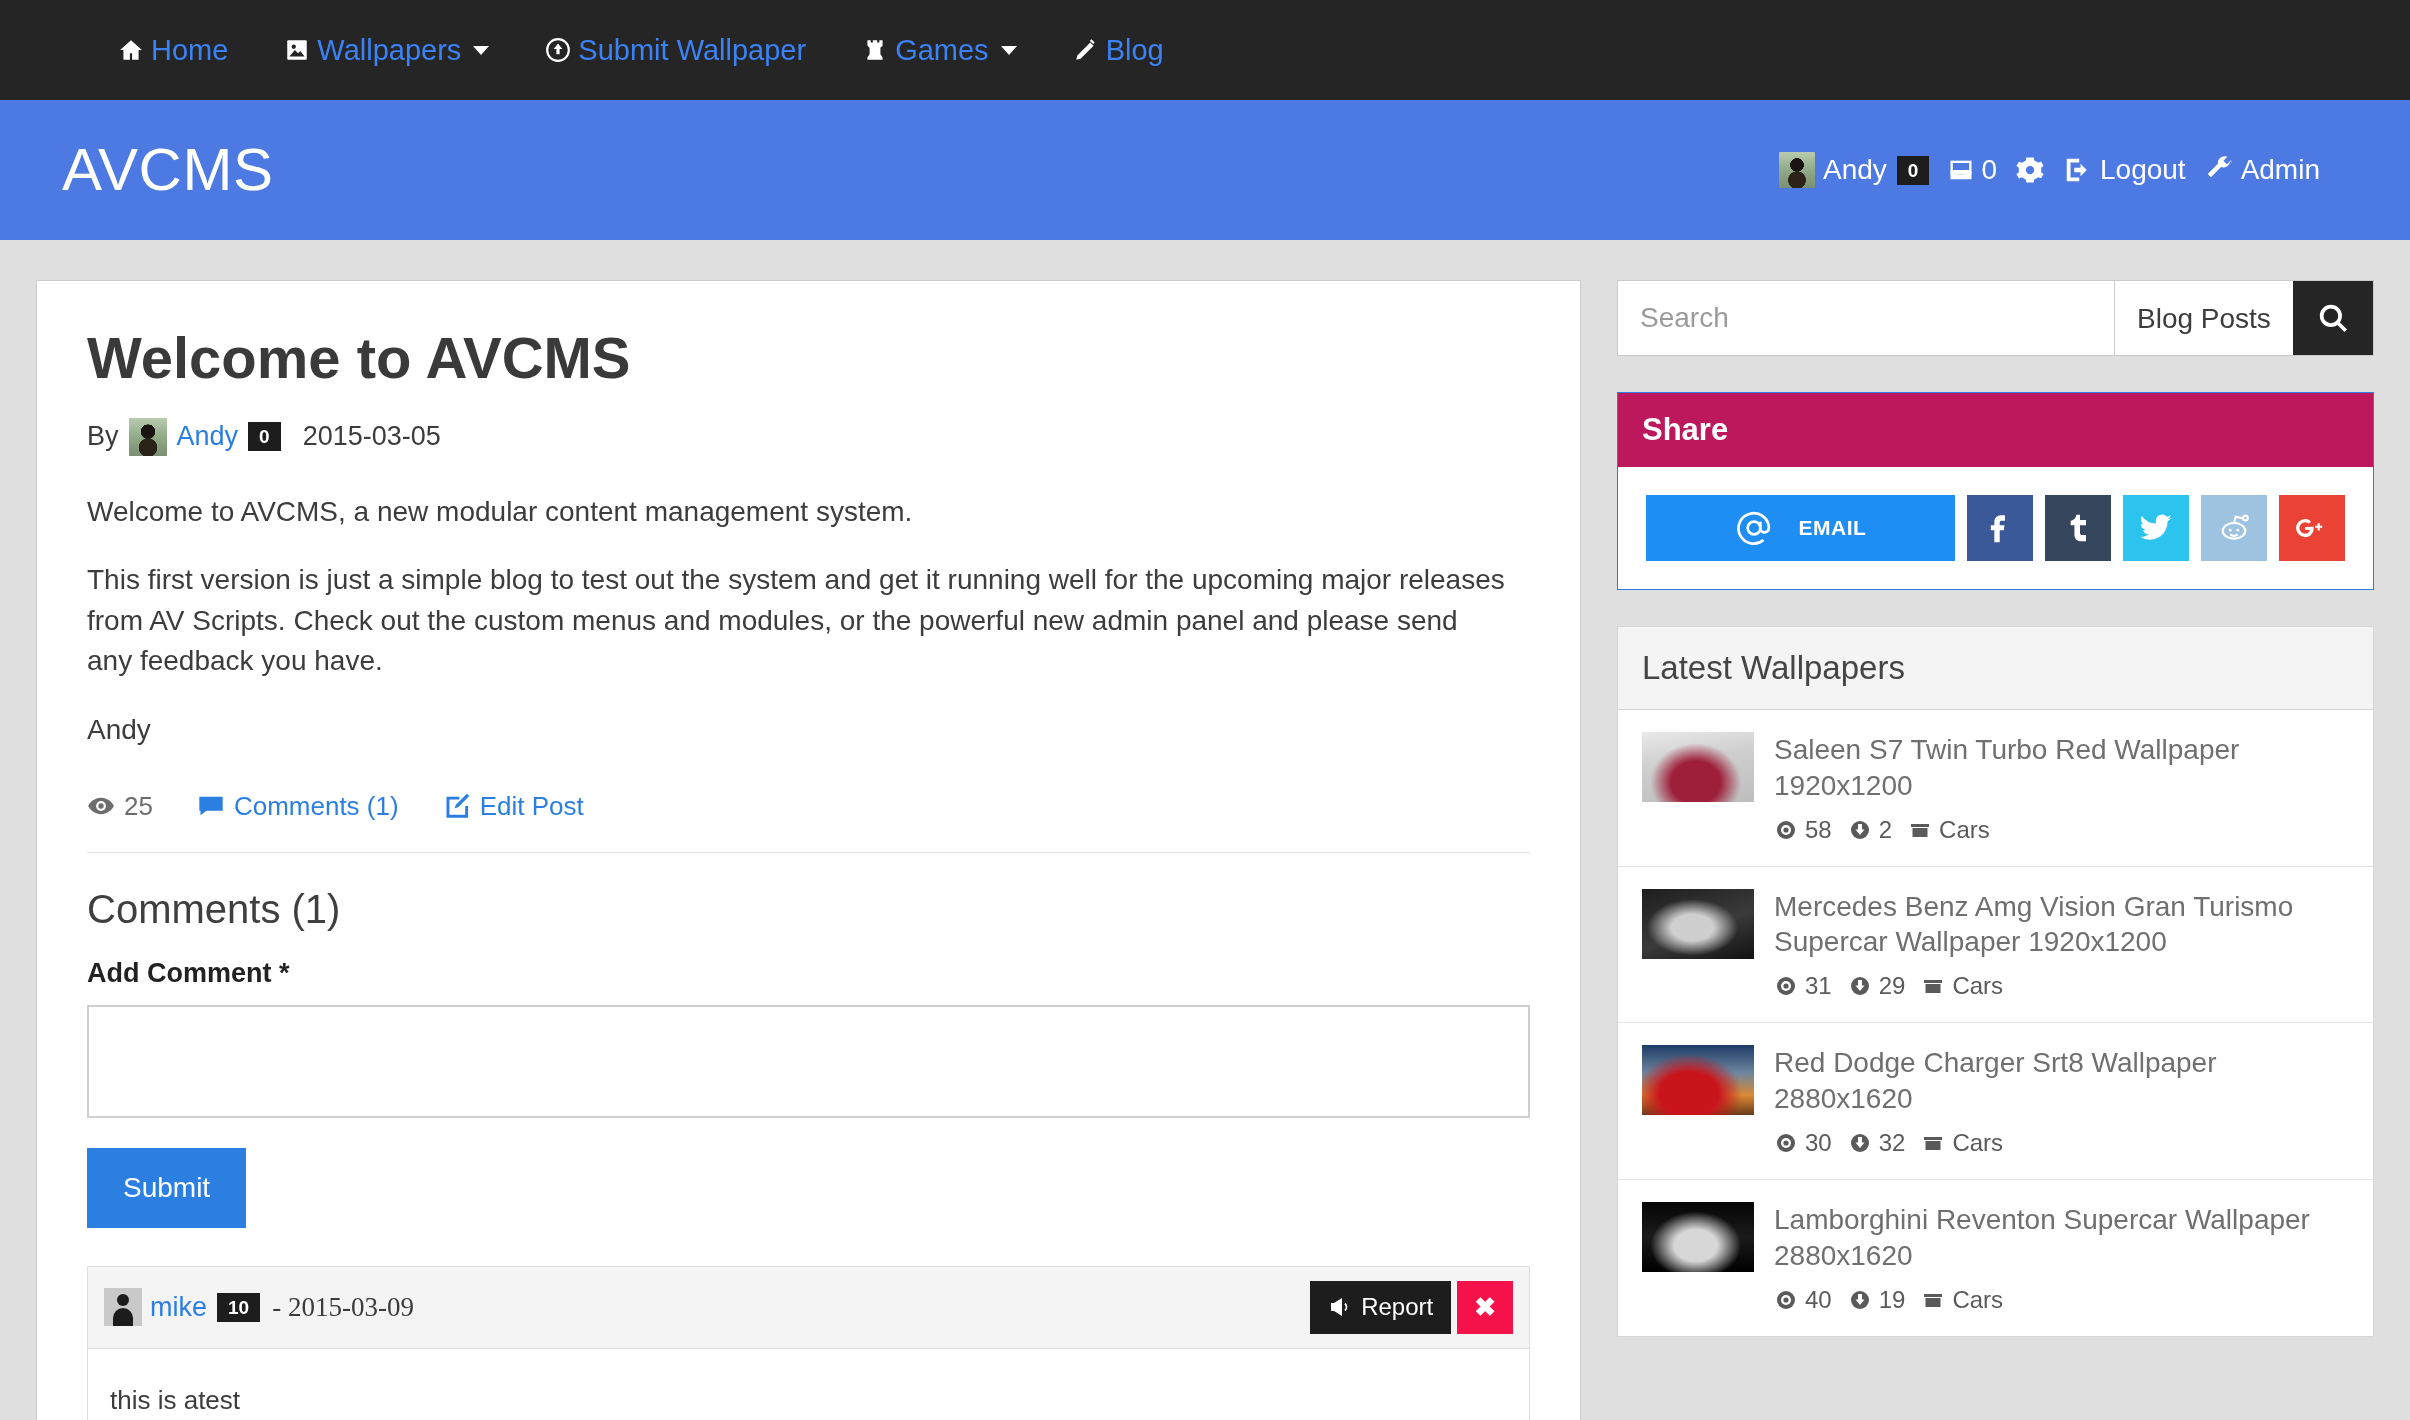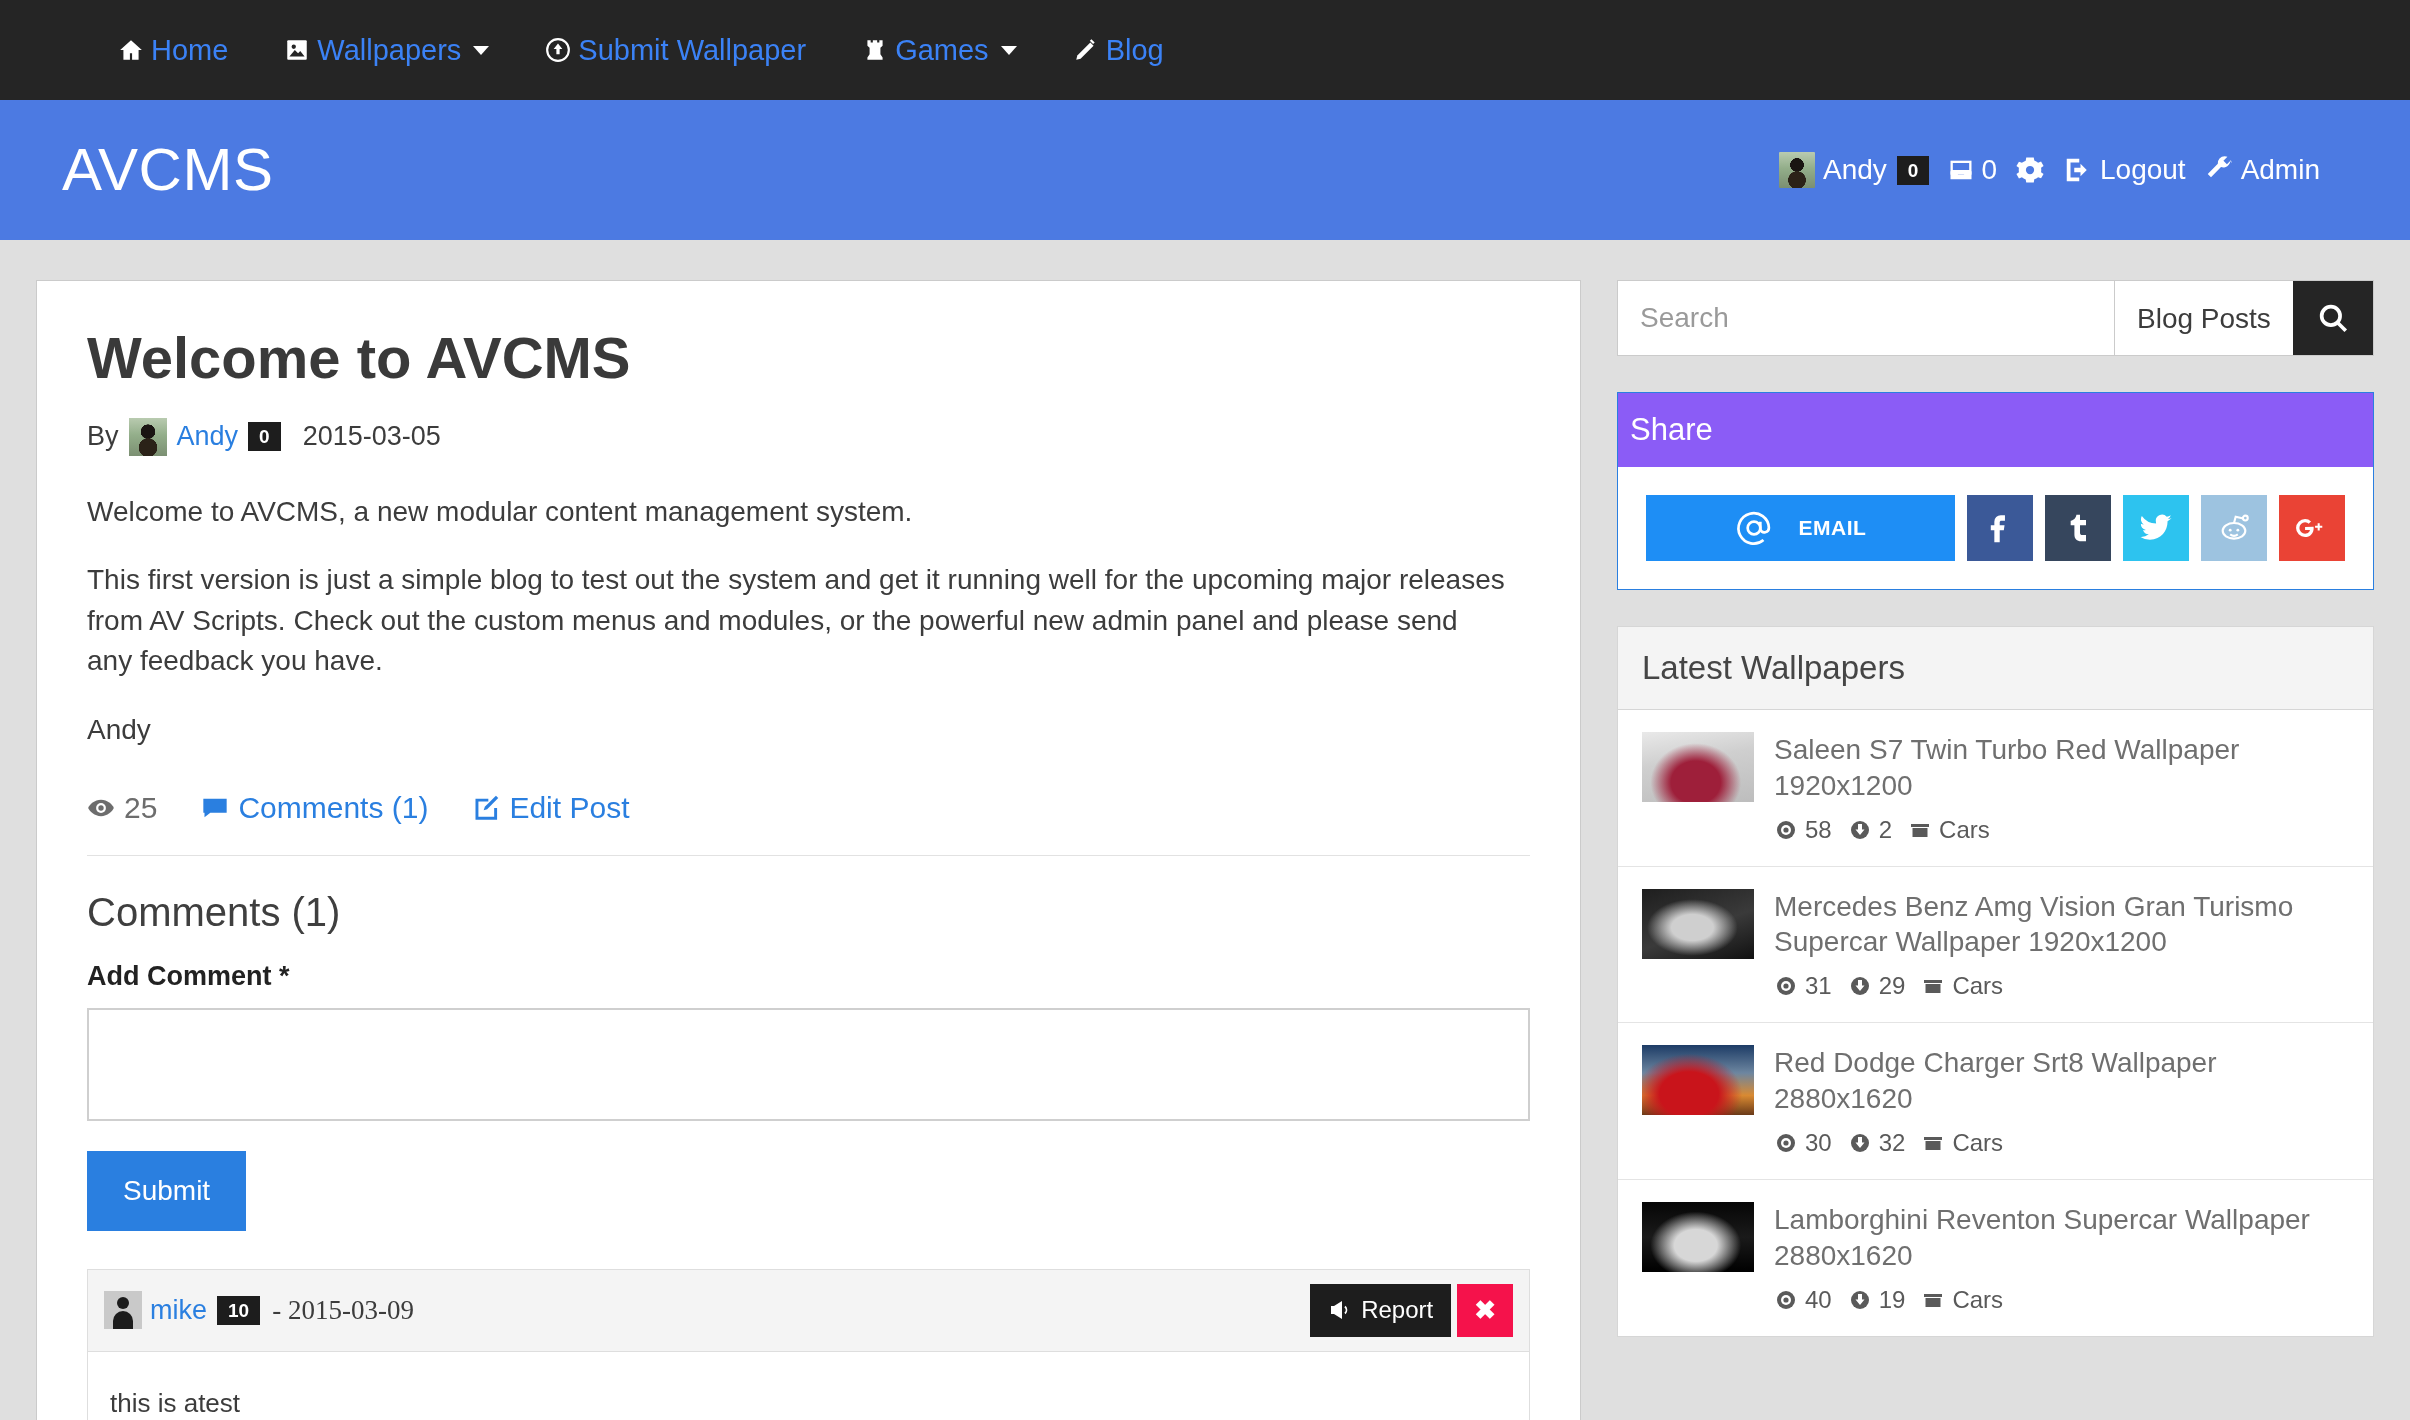--- a/index.html
+++ b/index.html
@@ -145,21 +145,21 @@
     margin-bottom: 28px;
     max-width: 1420px;
   }
 
   .post-meta {
     display: flex;
     align-items: center;
     gap: 44px;
     padding: 12px 0 30px 0;
     border-bottom: 1px solid #e2e2e2;
-    font-size: 30px;
+    font-size: 26px;
   }
   .pm { display: flex; align-items: center; gap: 9px; color: #6d6d6d; text-decoration: none; }
   .pm.link { color: #2a7fe0; cursor: pointer; }
 
   
   .comments-h {
     font-size: 40px;
     font-weight: 300;
     color: #3f3f3f;
     margin: 34px 0 26px 0;
@@ -291,25 +291,25 @@
     display: flex; align-items: center; justify-content: center;
     cursor: pointer;
   }
 
   .panel { margin-bottom: 36px; }
   .panel-share {
     border: 1px solid #2a7fe0;
     background: #fff;
   }
   .panel-share .panel-head {
-    background: #8b5cf6;
+    background: #be185d;
     color: #fff;
     font-size: 31px;
-    font-weight: 400;
-    padding: 19px 12px;
+    font-weight: 700;
+    padding: 19px 24px;
   }
   .share-body { padding: 28px; display: flex; gap: 12px; align-items: center; }
   .sbtn {
     height: 66px;
     display: flex; align-items: center; justify-content: center;
     color: #fff; cursor: pointer; border: none;
     font-family: "Liberation Sans", sans-serif;
   }
   .sbtn.email { background: #1e8ef5; flex: 1; gap: 26px; font-size: 21px; font-weight: bold; letter-spacing: .5px;}
   .sbtn.fb { background: #3b5998; width: 66px; }

